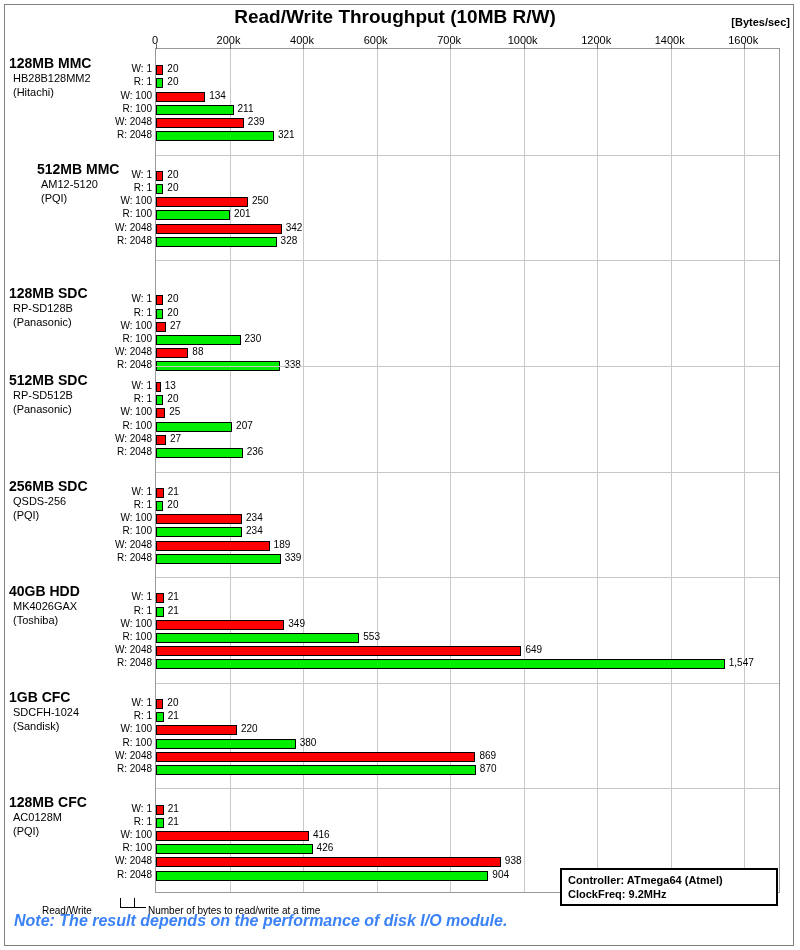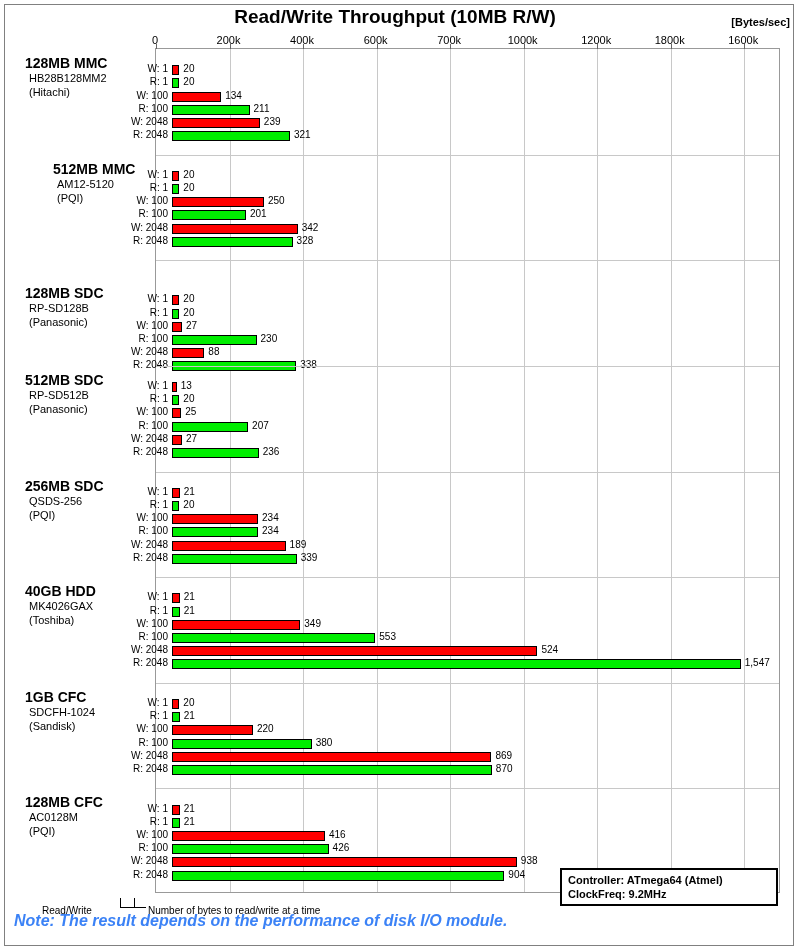--- a/index.html
+++ b/index.html
@@ -32,21 +32,21 @@
     position:absolute;font-size:11px;transform:translateX(-50%);
     top:0;
   }
   .gridline{
     position:absolute;top:0;bottom:0;width:1px;background:#c8c8c8;
   }
   .tickmark{
     position:absolute;top:-5px;height:5px;width:1px;background:#666;
   }
   .group{
-    position:absolute;left:16px;width:100%;
+    position:absolute;left:0;width:100%;
   }
   .glabel{
     position:absolute;left:-153px;width:148px;text-align:left;
   }
   .glabel .g-main{font-size:14px;font-weight:bold;display:block;line-height:16px;margin-left:6px;}
   .glabel .g-model{font-size:11px;display:block;line-height:14px;margin-left:10px;}
   .glabel .g-vendor{font-size:11px;display:block;line-height:14px;margin-left:10px;}
   .row{position:absolute;left:0;height:12px;}
   .rlabel{
     position:absolute;right:calc(100% + 4px);top:-1px;font-size:10px;
@@ -90,21 +90,21 @@
 <div class="unit">[Bytes/sec]</div>
 
 <div class="axis-labels" id="axis-labels">
     <div class="axis-tick" style="left: 155px;">0</div>
     <div class="axis-tick" style="left: 228.529px;">200k</div>
     <div class="axis-tick" style="left: 302.059px;">400k</div>
     <div class="axis-tick" style="left: 375.588px;">600k</div>
     <div class="axis-tick" style="left: 449.118px;">700k</div>
     <div class="axis-tick" style="left: 522.647px;">1000k</div>
     <div class="axis-tick" style="left: 596.176px;">1200k</div>
-    <div class="axis-tick" style="left: 669.706px;">1800k</div>
+    <div class="axis-tick" style="left: 669.706px;">1400k</div>
     <div class="axis-tick" style="left: 743.235px;">1600k</div>
   </div>
 
 <div class="plot" id="plot">
     <div class="tickmark" style="left: 0px;"></div>
     <div class="gridline" style="left: 73.5294px;"></div>
     <div class="tickmark" style="left: 73.5294px;"></div>
     <div class="gridline" style="left: 147.059px;"></div>
     <div class="tickmark" style="left: 147.059px;"></div>
     <div class="gridline" style="left: 220.588px;"></div>
@@ -331,21 +331,21 @@
         <div class="bval" style="left: 132.309px;">349</div>
       </div>
       <div class="row" style="top: 54.8125px;">
         <div class="rlabel">R: 100</div>
         <div class="bar r" style="width: 203.309px;"></div>
         <div class="bval" style="left: 207.309px;">553</div>
       </div>
       <div class="row" style="top: 68.0125px;">
         <div class="rlabel">W: 2048</div>
         <div class="bar w" style="width: 365.441px;"></div>
-        <div class="bval" style="left: 369.441px;">524</div>
+        <div class="bval" style="left: 369.441px;">649</div>
       </div>
       <div class="row" style="top: 81.2125px;">
         <div class="rlabel">R: 2048</div>
         <div class="bar r" style="width: 568.75px;"></div>
         <div class="bval" style="left: 572.75px;">1,547</div>
       </div>
     </div>
     <div class="sep" style="top: 633.75px;"></div>
     <div class="group" style="top: 633.75px; height: 105.625px;">
       <div class="glabel" style="top: 6px;">

